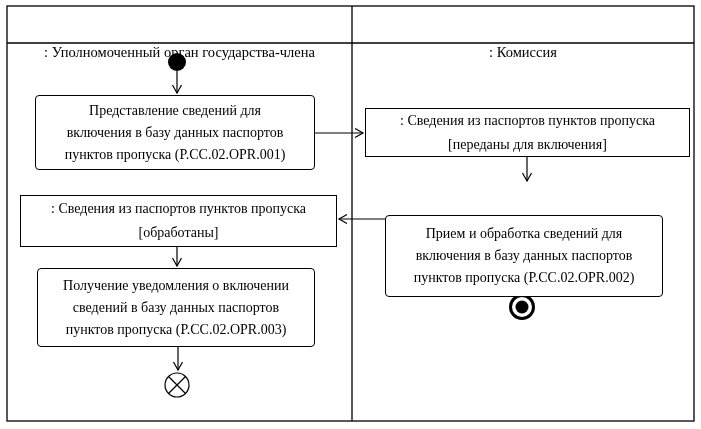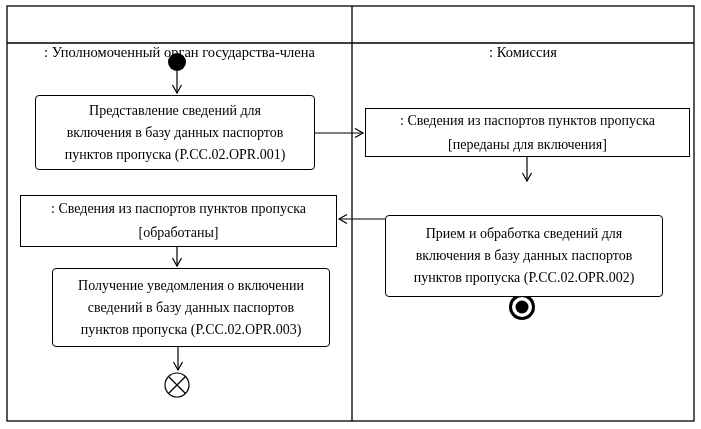--- a/index.html
+++ b/index.html
@@ -51,21 +51,21 @@
     line-height: 22px;
   }
   .object {
     line-height: 24px;
     font-family: Liberation Serif, serif;
   }
   #action-opr001 { left: 35px;  top: 95px;  width: 280px; height: 75px; }
   #object-transferred { left: 365px; top: 108px; width: 325px; height: 49px; }
   #action-opr002 { left: 385px; top: 183px; width: 278px; height: 82px; margin-top: 32px; }
   #object-processed  { left: 20px;  top: 195px; width: 317px; height: 52px; }
-  #action-opr003 { left: 37px;  top: 268px; width: 278px; height: 79px; margin-left: 15px; }
+  #action-opr003 { left: 37px;  top: 268px; width: 278px; height: 79px; }
 </style>
 </head>
 <body>
 
 <div class="stage">
 
   <svg class="lines-layer" width="701" height="429" viewBox="0 0 701 429" xmlns="http://www.w3.org/2000/svg">
     <defs>
       <marker id="arrow" markerWidth="11" markerHeight="12" refX="9" refY="5.5" orient="auto" markerUnits="userSpaceOnUse">
         <path d="M1,1 L9,5.5 L1,10" fill="none" stroke="#000000" stroke-width="1.2"></path>

